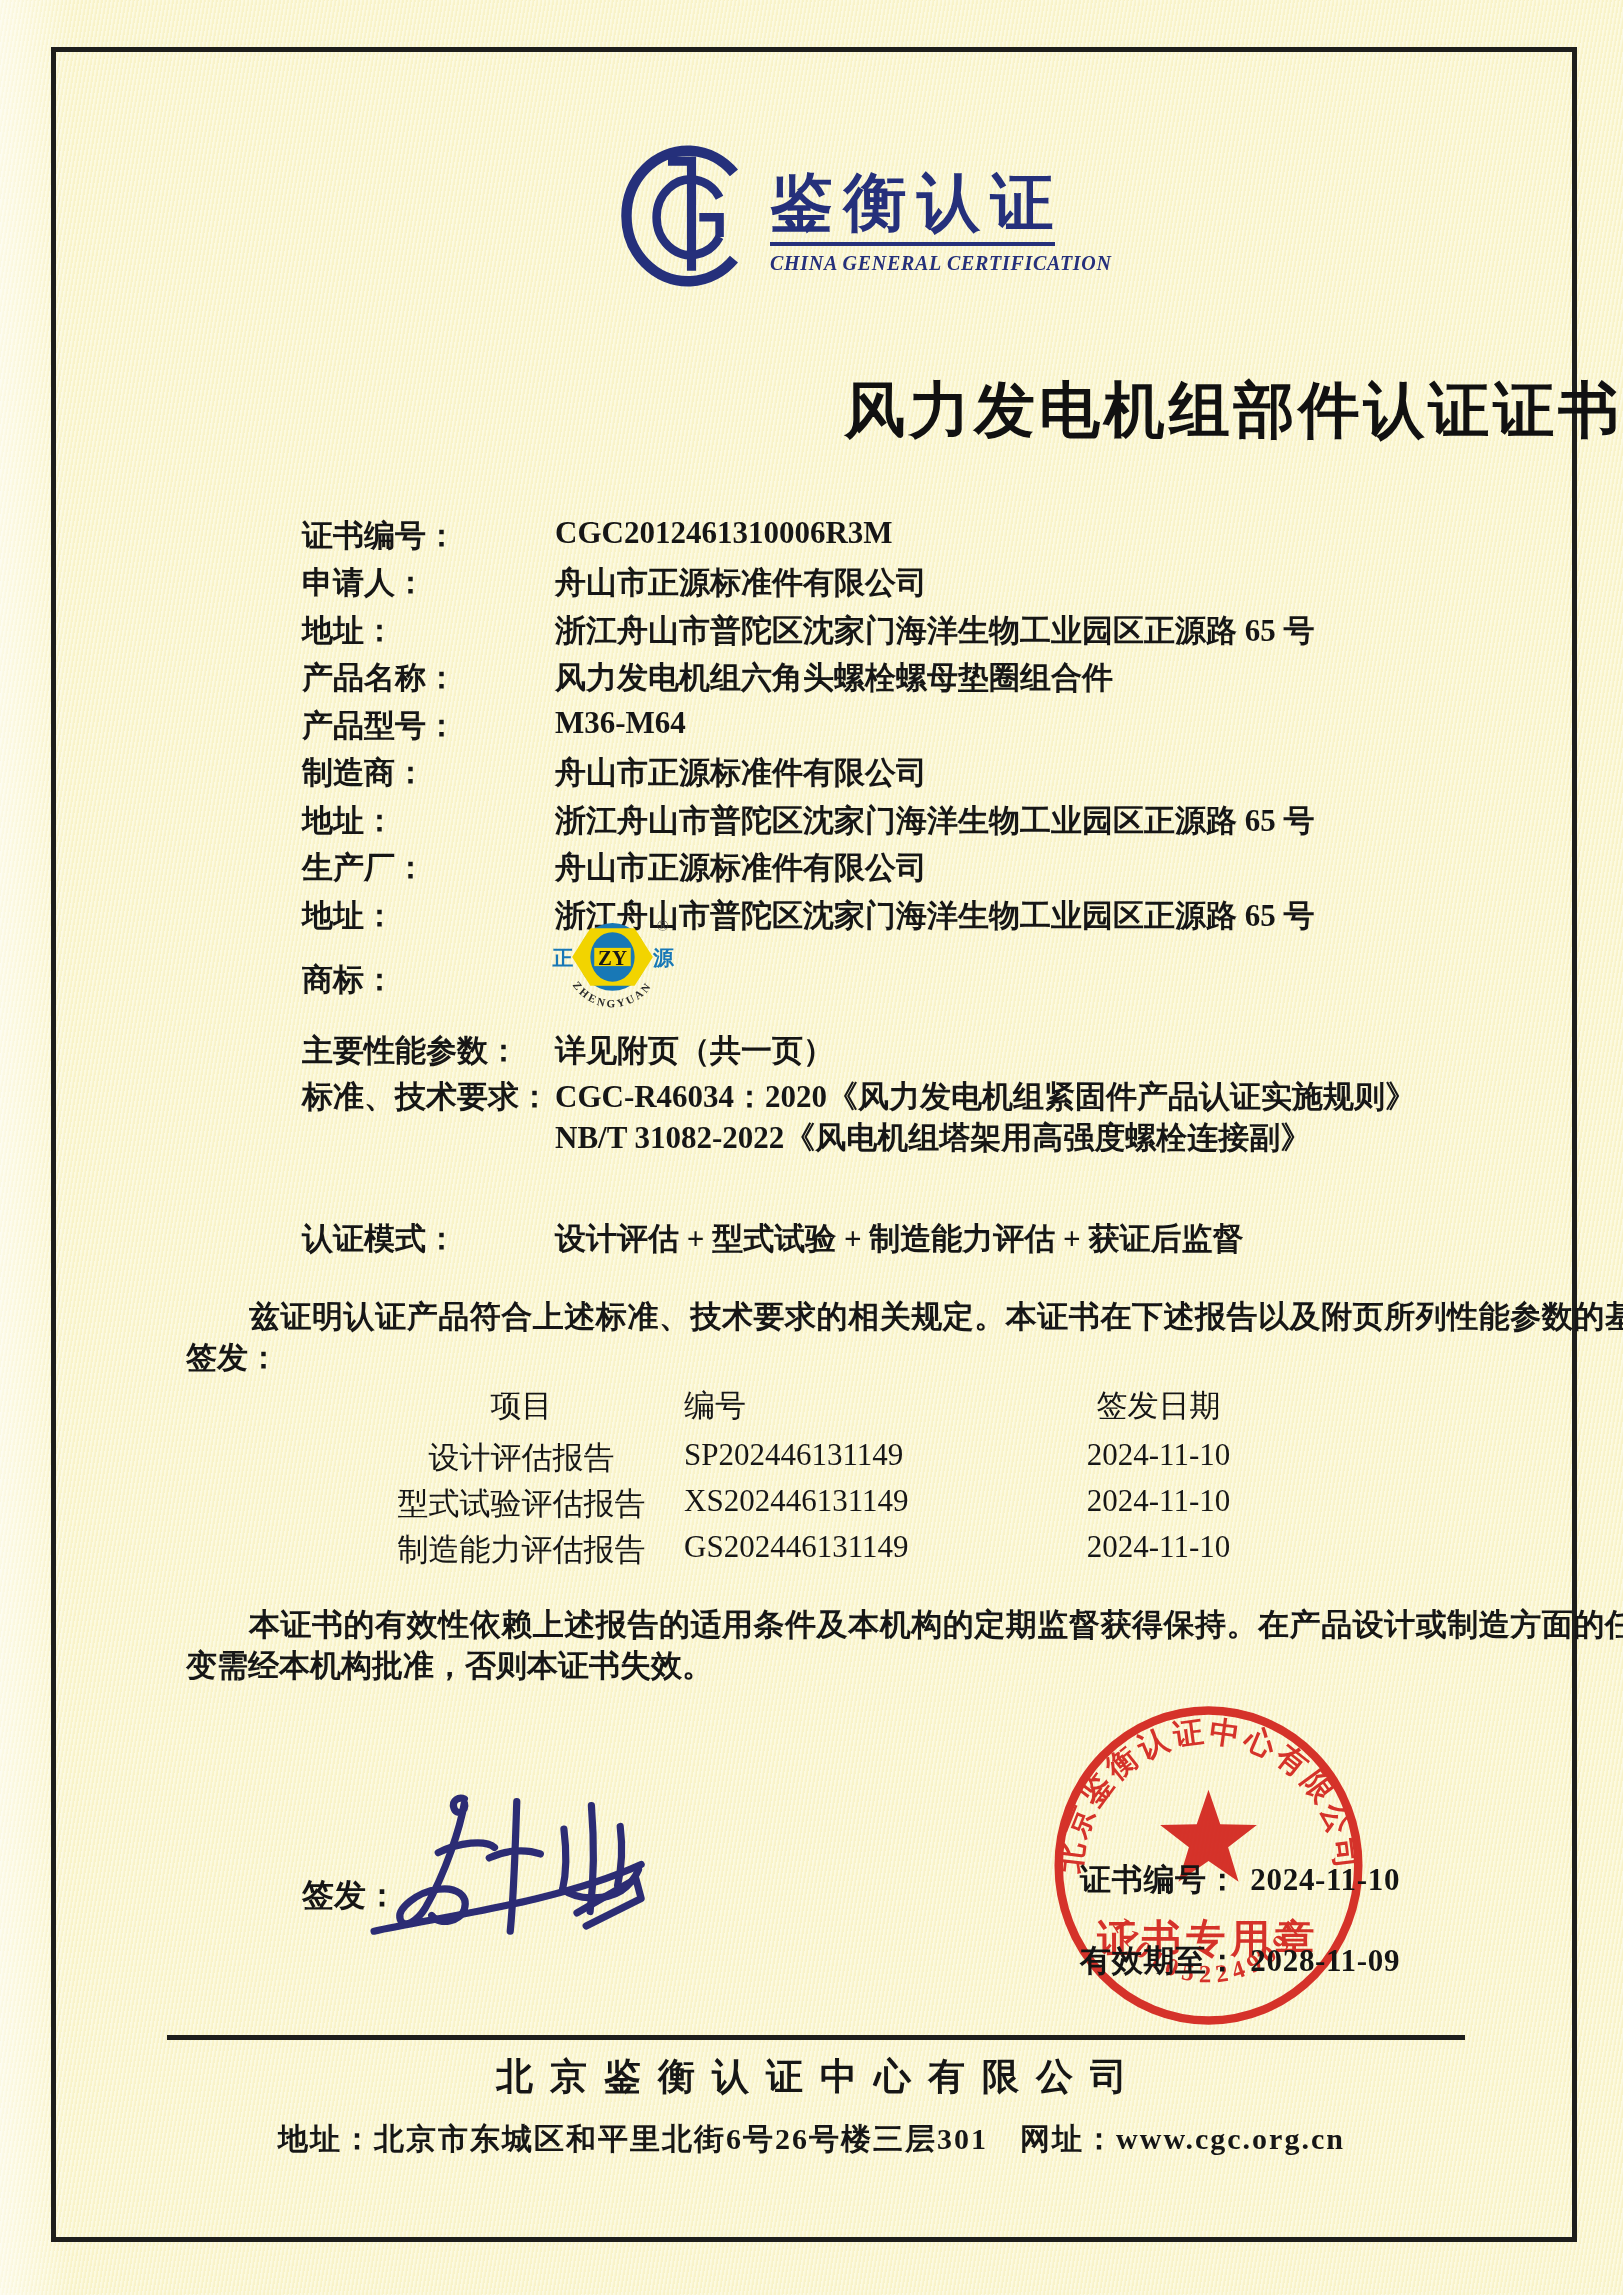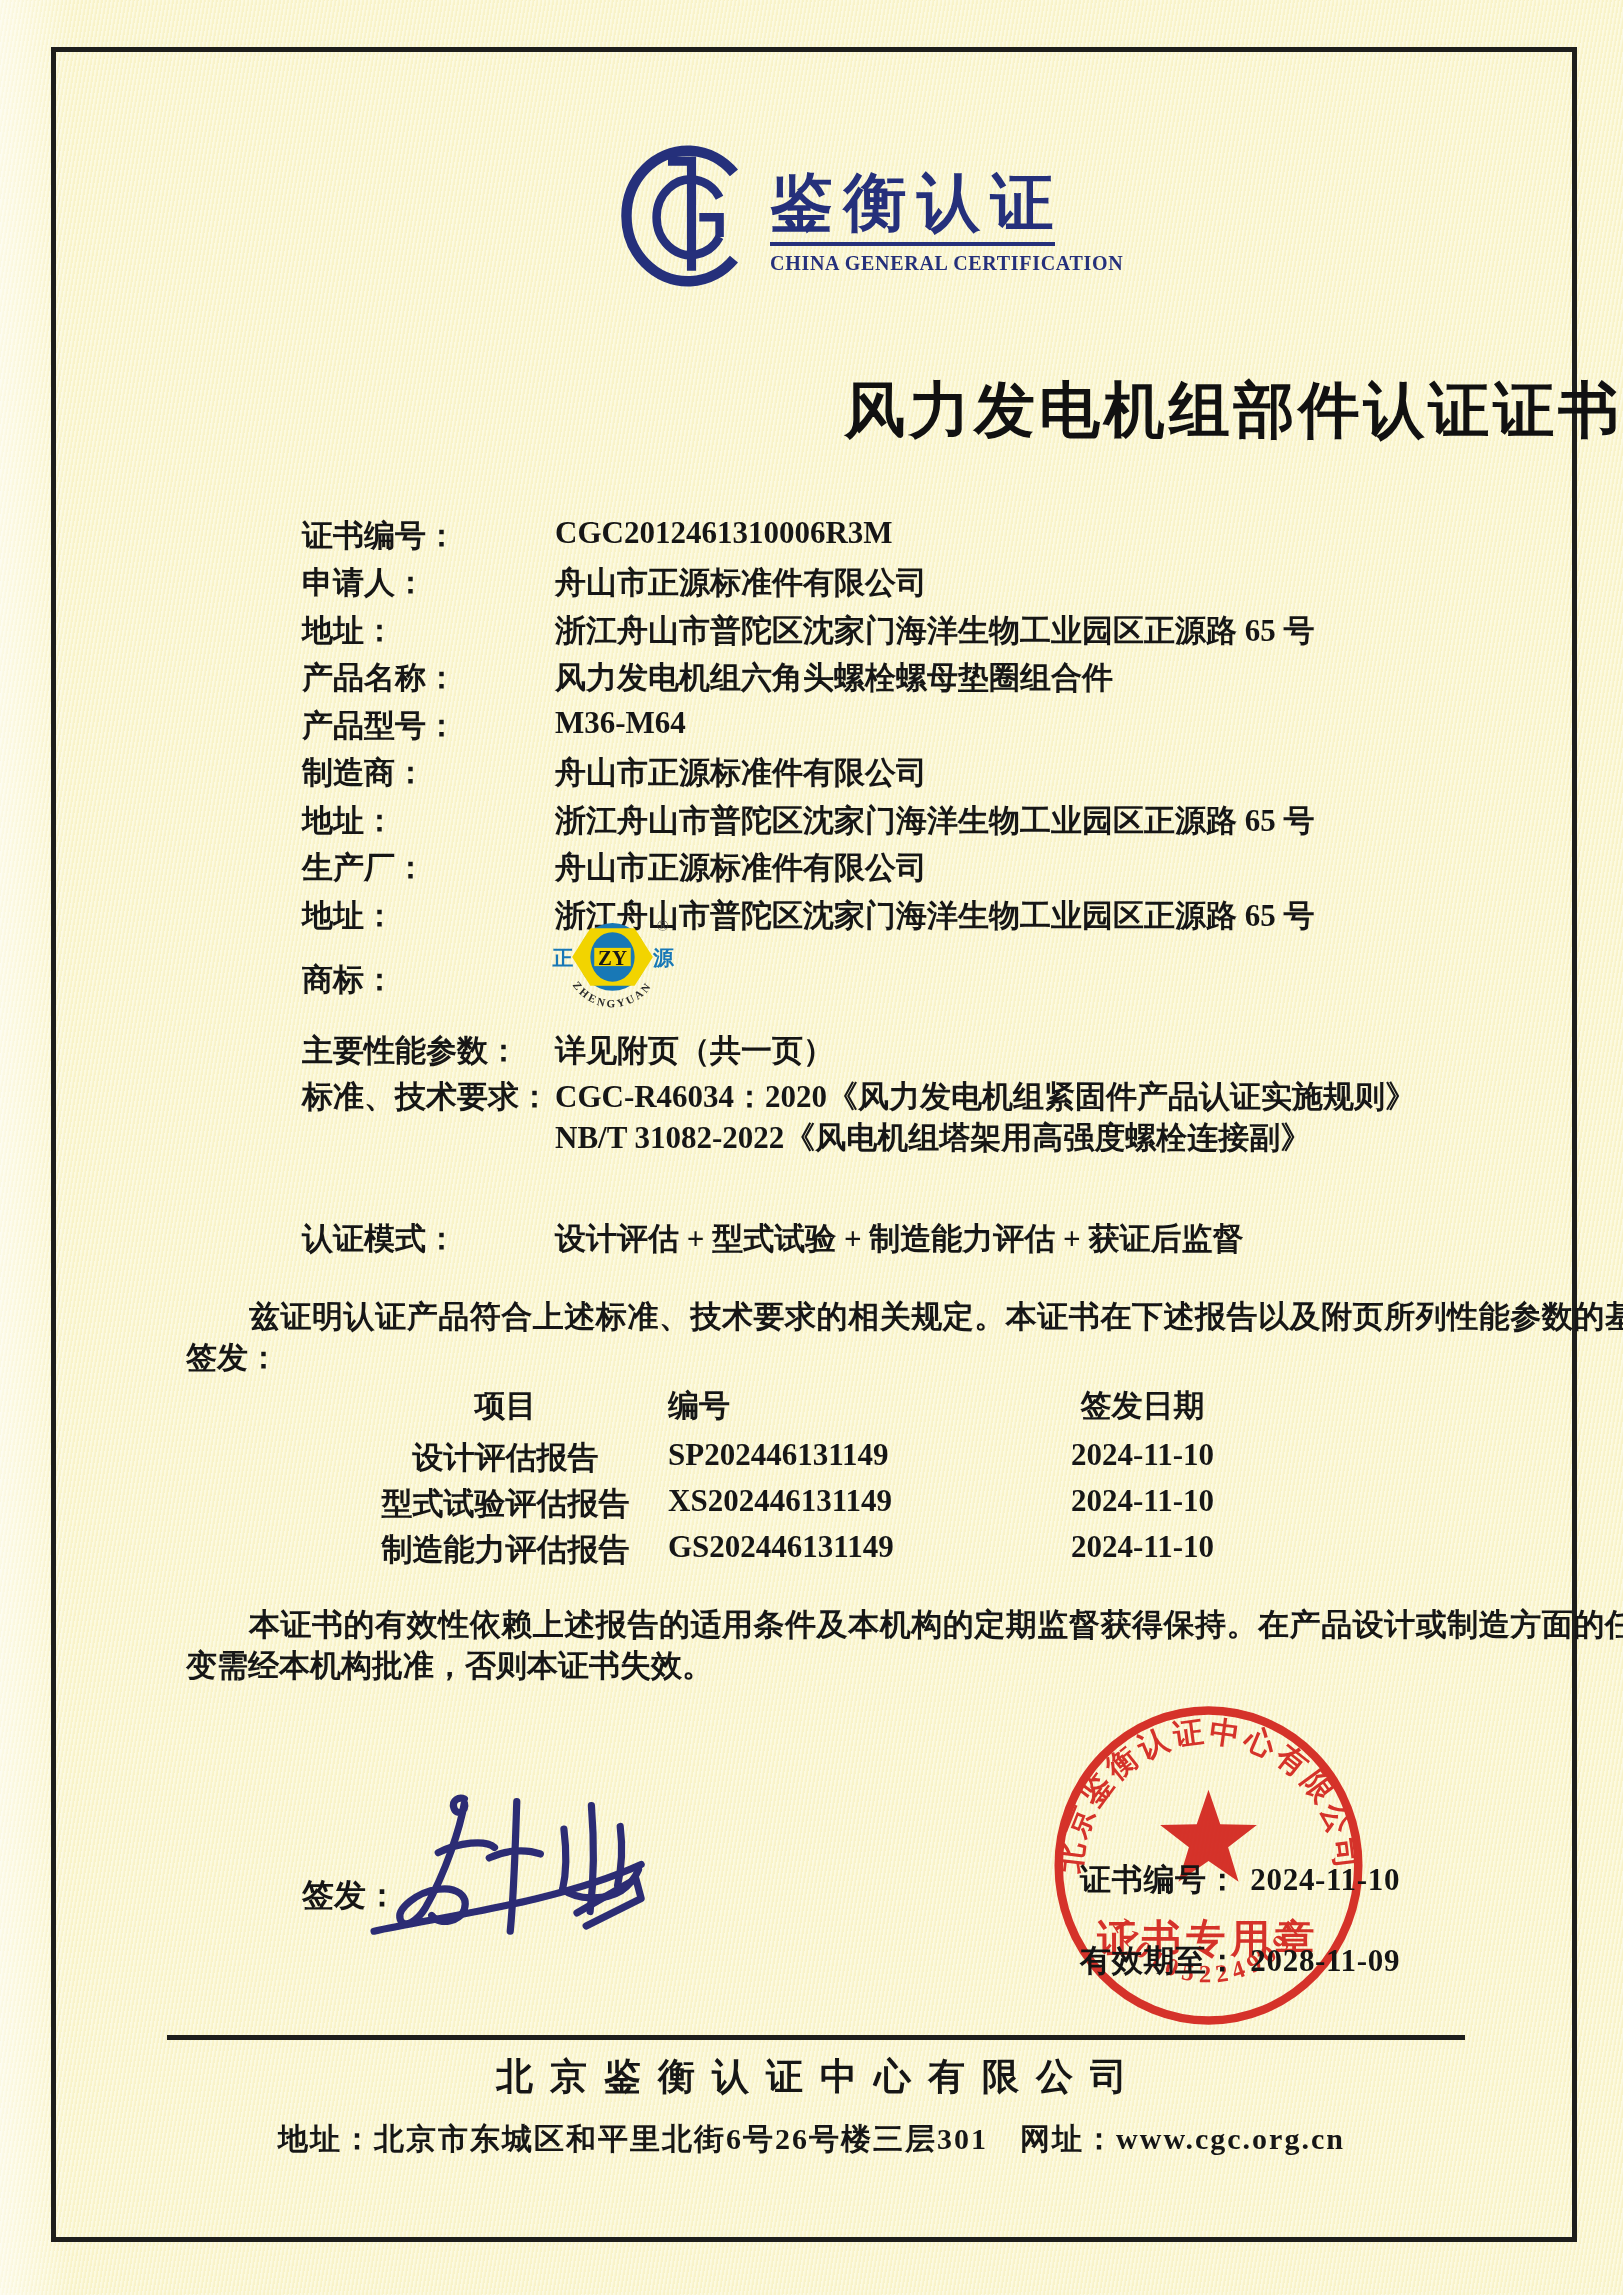--- a/index.html
+++ b/index.html
@@ -30,40 +30,40 @@
   .brand-mark { position:absolute; left:621px; top:144px; }
   .brand-text { position:absolute; left:770px; top:171px; width:285px; text-align:center; }
   .brand-cn {
     font-family:"Liberation Sans","DejaVu Sans",sans-serif;
     font-size:63px; font-weight:bold; color:#25307b;
     letter-spacing:10.5px; line-height:1; white-space:nowrap;
   }
   .brand-rule { height:4.6px; background:#25307b; margin-top:7.8px; }
   .brand-en {
     font-size:20px; font-weight:bold; color:#25307b;
-    letter-spacing:0.7px; margin-top:5.9px; white-space:nowrap;
+    letter-spacing:0.7px; margin-top:5.9px; white-space:nowrap;font-style:italic;
   }
   
   .title {
     position:absolute; left:0; top:370px; width:1623px; margin:0;
     text-align:right; font-size:61px; font-weight:900;
     letter-spacing:3.9px; color:#111;
   }
   
   .row { position:absolute; left:0; width:1524px; height:41px; font-weight:bold; }
   .row .lbl { position:absolute; left:302px; font-size:31px; white-space:nowrap; }
   .row .val { position:absolute; left:555px; font-size:31px; white-space:nowrap; }
   
   .para {
     position:absolute; left:186px; width:1513px; margin:0;
     font-size:31px; font-weight:bold; line-height:41px;
     text-indent:63px; text-align:justify;
   }
   
-  .trow { position:absolute; left:0; width:1527px; height:39px; font-weight:bold; }
+  .trow { position:absolute; left:16px; width:1527px; height:39px; font-weight:normal; }
   .trow .c1 { position:absolute; left:342px;  width:327px; text-align:center; font-size:31px; }
   .trow .c2 { position:absolute; left:668px; width:327px; text-align:left; font-size:31px; }
   .trow .c3 { position:absolute; left:979px; width:327px; text-align:center; font-size:31px; }
   
   .sign-label { position:absolute; left:302px; top:1874px; font-size:32px; font-weight:bold; }
   .signature-svg { position:absolute; left:361px; top:1774px; }
   .seal-svg { position:absolute; left:1045px; top:1702px; opacity:0.93; }
   .date-line { position:absolute; left:1080px; font-size:31px; font-weight:bold; color:#141414; white-space:nowrap; letter-spacing:0.7px; }
   .date-issue { top:1859px; }
   .date-expiry { top:1940px; }

